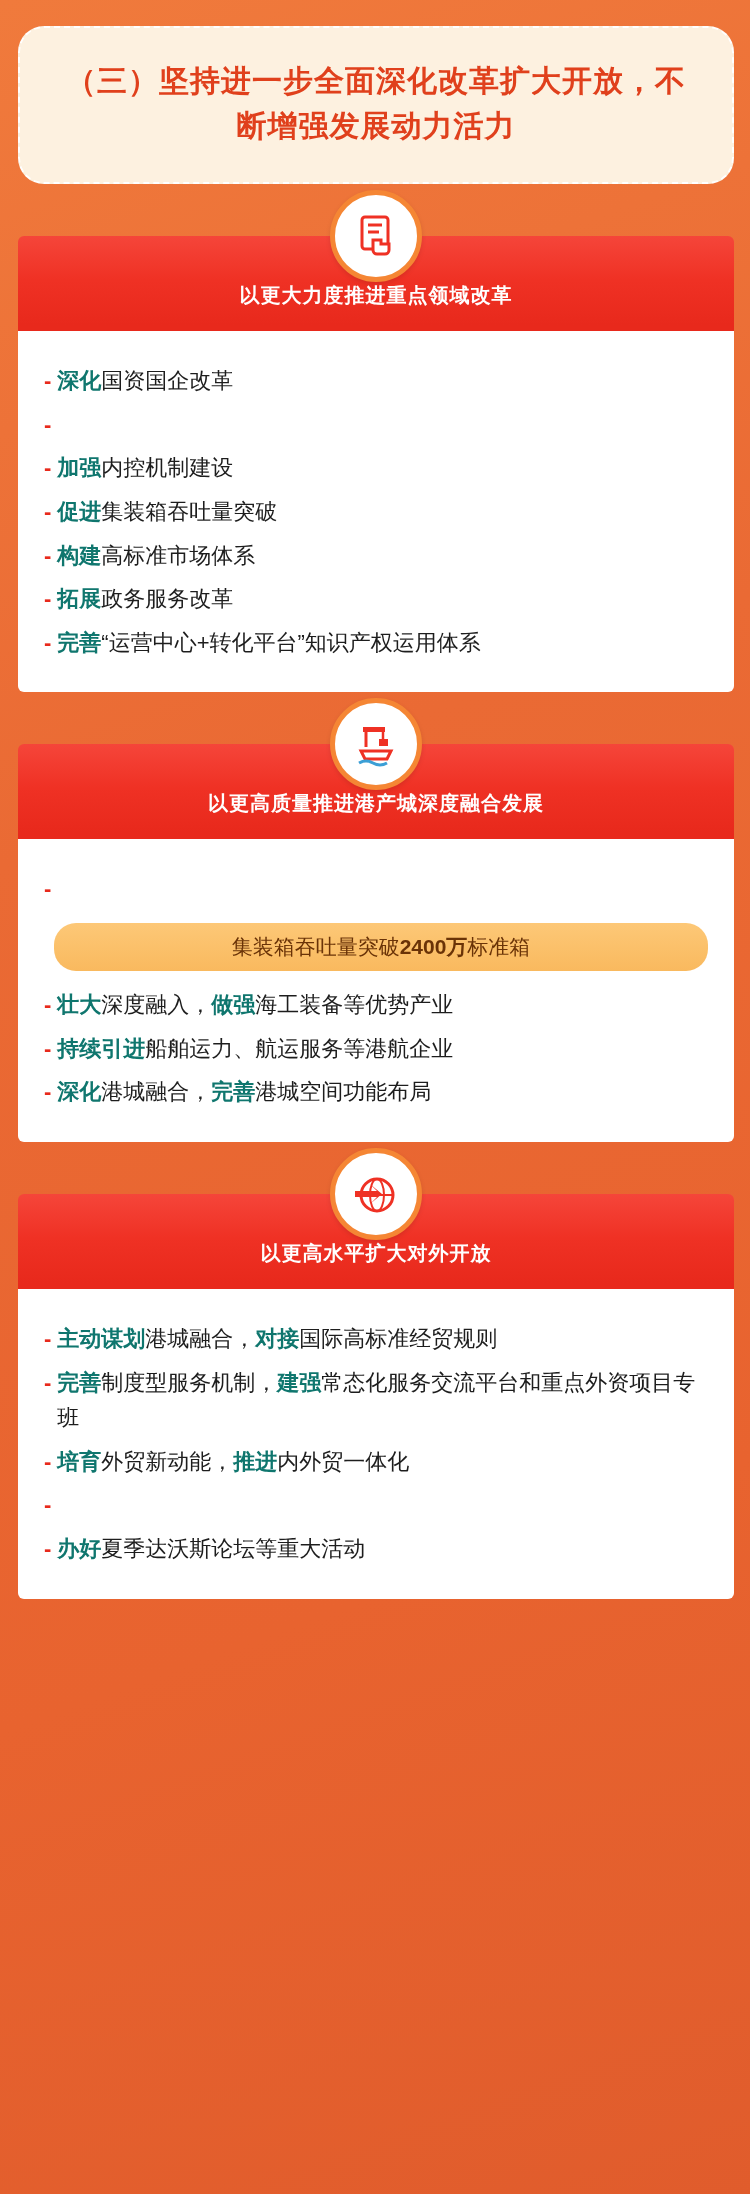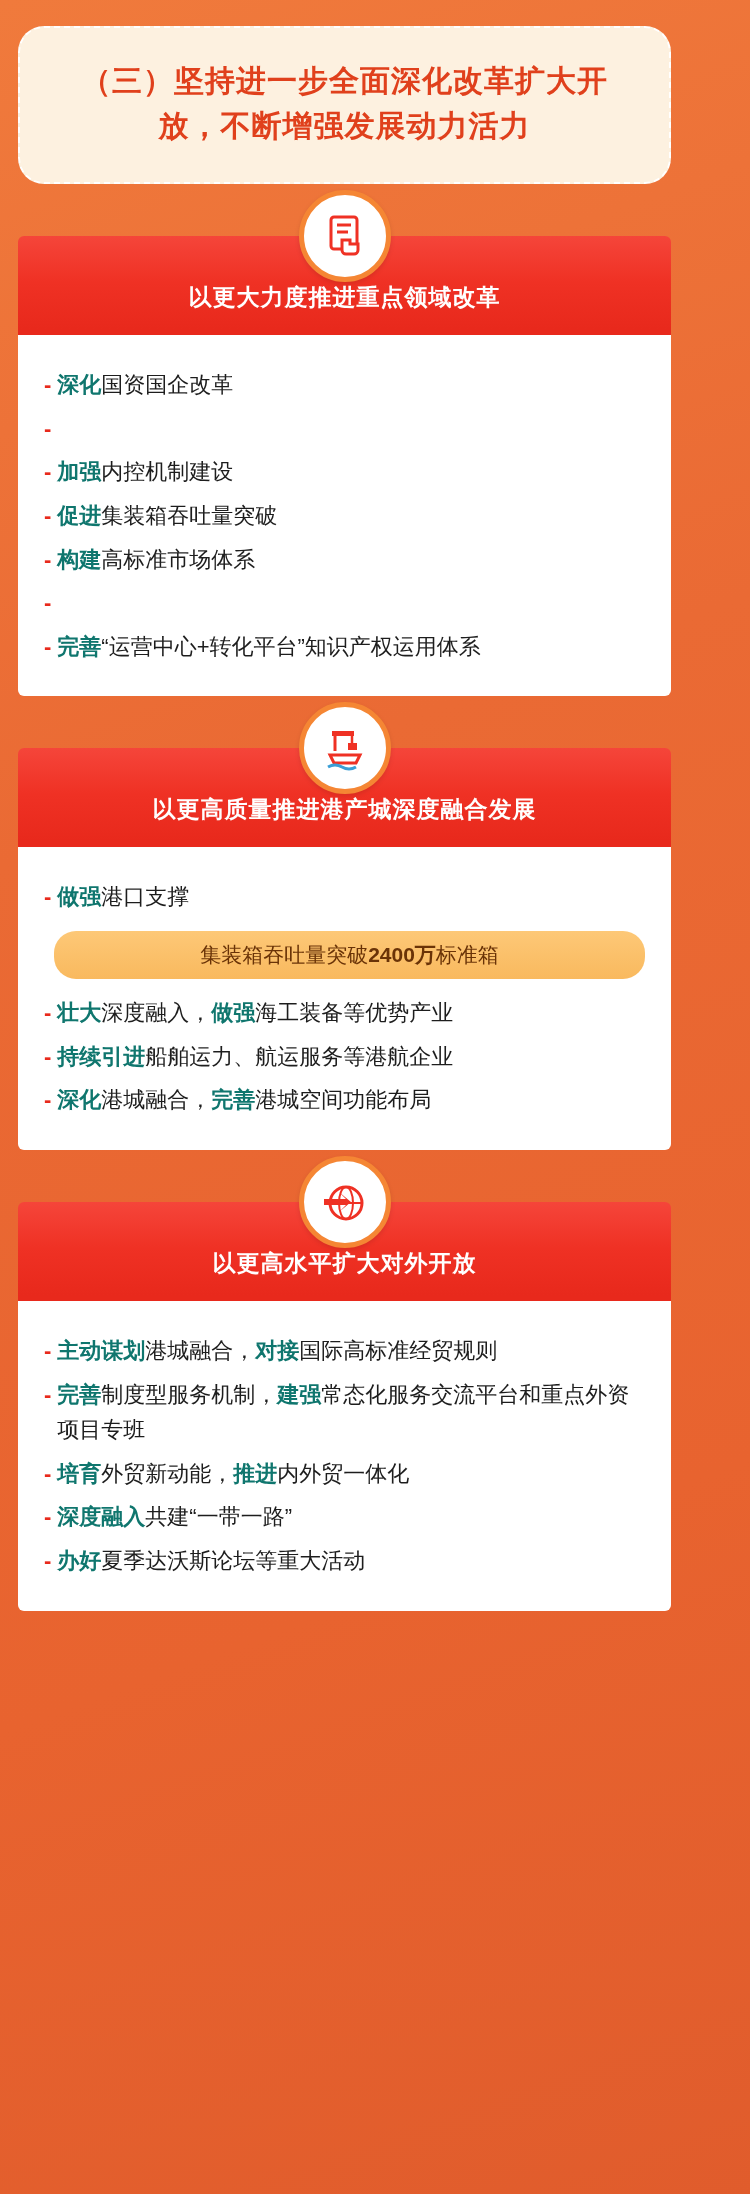--- a/index.html
+++ b/index.html
@@ -8,21 +8,21 @@
     font-family: "Liberation Sans", "DejaVu Sans", sans-serif;
   }
   body {
     width: 750px;
     min-height: 2194px;
     background: linear-gradient(160deg, #f07a3c 0%, #ea6a34 35%, #e8632f 70%, #e05c2c 100%);
     padding: 18px 18px 26px 18px;
   }
   .page {
     position: relative;
-    width: 653px;
+    width: 716px;
     min-height: 2150px;
   }
 
   
   .title-banner {
     background: #fdf1e0;
     border: 2px dashed #ffffff;
     border-radius: 26px;
     padding: 30px 34px 34px 34px;
     margin: 8px 0 0 0;
@@ -60,21 +60,21 @@
   .badge svg { display: block; }
 
   .head {
     background: linear-gradient(180deg, #f5453a 0%, #ef3124 50%, #e8291c 100%);
     border-radius: 6px 6px 0 0;
     padding: 46px 20px 16px 20px;
     text-align: center;
   }
   .head-title {
     color: #ffffff;
-    font-size: 23px;
+    font-size: 20px;
     font-weight: bold;
     letter-spacing: 1px;
   }
   .head-rule {
     height: 10px;
     background: linear-gradient(180deg, #e8291c 0%, #e8291c 100%);
     border-bottom: 4px solid #ffffff;
   }
   .body {
     background: #ffffff;
@@ -150,20 +150,21 @@
       <div class="item">
         <span class="dash">-</span>
         <span class="item-text"><b>促进</b><span>集装箱吞吐量突破</span></span>
       </div>
       <div class="item">
         <span class="dash">-</span>
         <span class="item-text"><b>构建</b><span>高标准市场体系</span></span>
       </div>
       <div class="item">
         <span class="dash">-</span>
+        <span class="item-text"><b>拓展</b><span>政务服务改革</span></span>
       </div>
       <div class="item">
         <span class="dash">-</span>
         <span class="item-text"><b>完善</b><span>“运营中心+转化平台”知识产权运用体系</span></span>
       </div>
     </div>
   </div>
 
   <div class="section">
     <div class="badge">
@@ -178,21 +179,20 @@
         </svg>
       </span>
     </div>
     <div class="head">
       <div class="head-title">以更高质量推进港产城深度融合发展</div>
     </div>
     <div class="head-rule"></div>
     <div class="body">
       <div class="item">
         <span class="dash">-</span>
-        <span class="item-text"><b>做强</b><span>港口支撑</span></span>
       </div>
       <div class="pill">
         <span>集装箱吞吐量突破</span><b>2400万</b><span>标准箱</span>
       </div>
       <div class="item">
         <span class="dash">-</span>
         <span class="item-text"><b>壮大</b><span>深度融入，</span><b>做强</b><span>海工装备等优势产业</span></span>
       </div>
       <div class="item">
         <span class="dash">-</span>
@@ -228,21 +228,20 @@
       <div class="item">
         <span class="dash">-</span>
         <span class="item-text"><b>完善</b><span>制度型服务机制，</span><b>建强</b><span>常态化服务交流平台和重点外资项目专班</span></span>
       </div>
       <div class="item">
         <span class="dash">-</span>
         <span class="item-text"><b>培育</b><span>外贸新动能，</span><b>推进</b><span>内外贸一体化</span></span>
       </div>
       <div class="item">
         <span class="dash">-</span>
-        <span class="item-text"><b>深度融入</b><span>共建“一带一路”</span></span>
       </div>
       <div class="item">
         <span class="dash">-</span>
         <span class="item-text"><b>办好</b><span>夏季达沃斯论坛等重大活动</span></span>
       </div>
     </div>
   </div>
 
 </div>
 

